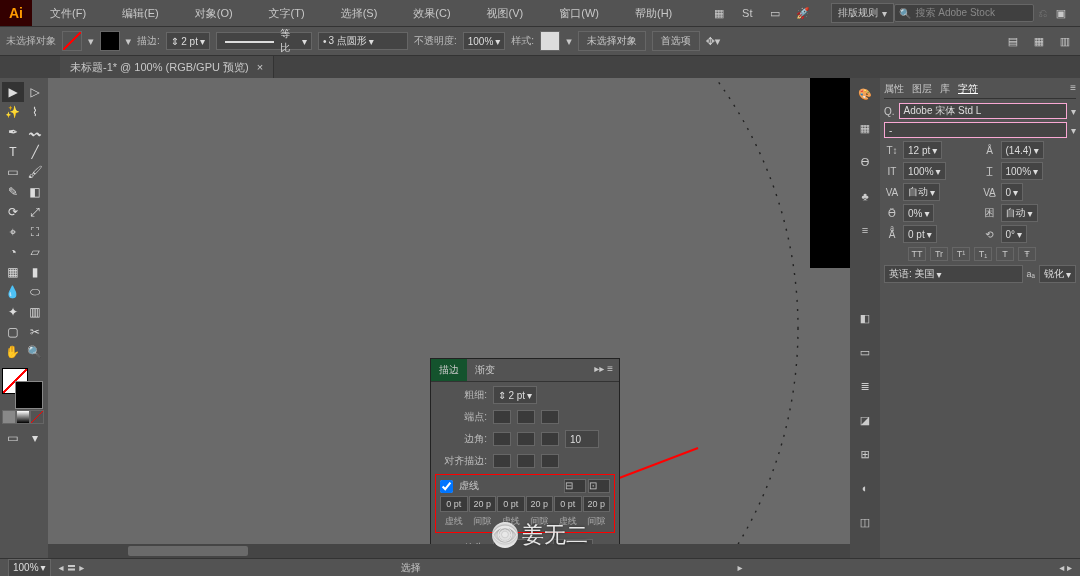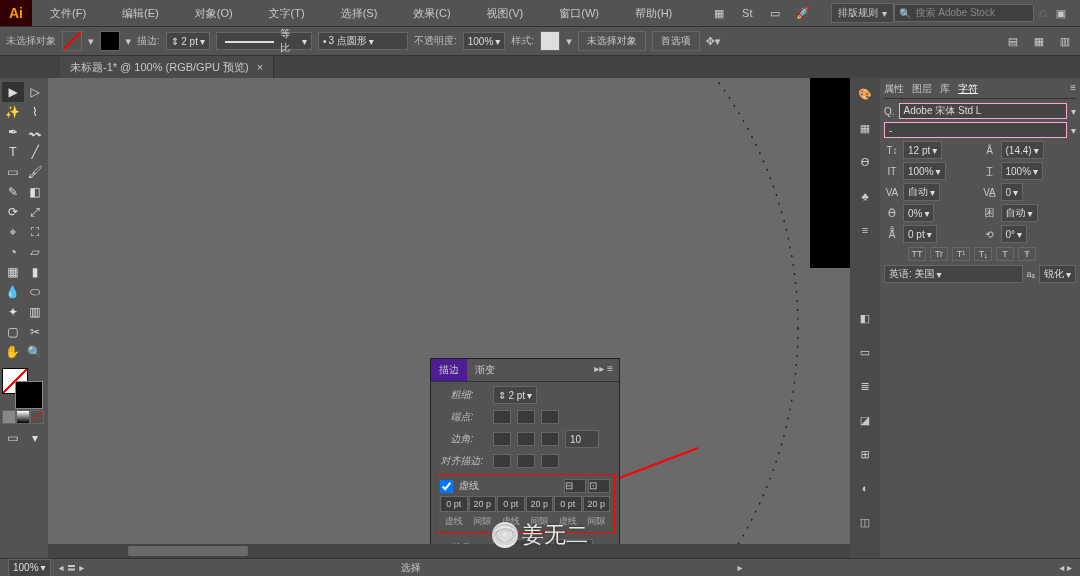--- a/index.html
+++ b/index.html
@@ -32,24 +32,24 @@
   .fs-stroke { position:absolute; bottom:0; right:0; width:26px; height:26px; background:#000; border:4px solid #000; outline:1px solid #888;}
   .color-chips{display:flex;margin-top:2px;}
   .chip{width:14px;height:14px;border:1px solid #666;}
   .canvas-area { flex:1; background:#6a6a6a; position:relative; overflow:hidden; }
   .black-rect{position:absolute;top:0;right:0;width:40px;height:190px;background:#000;}
   svg.dotted{position:absolute;top:-200px;left:-120px;}
   .arrow{position:absolute;}
   .floating-panel { position:absolute; top:280px; right:230px; width:190px; background:#535353; border:1px solid #222; font-size:10px; }
   .fp-tabs { display:flex; border-bottom:1px solid #333; }
   .fp-tab { padding:4px 8px; }
-  .fp-tab.act{background:#4c1d95;}
+  .fp-tab.act{background:#14532d;}
   .fp-body { padding:4px 6px; display:flex; flex-direction:column; gap:6px; }
   .fp-row { display:flex; align-items:center; gap:6px; }
-  .fp-label{ width:50px; text-align:center; color:#bbb;font-style:italic; }
+  .fp-label{ width:50px; text-align:right; color:#bbb; }
   .cap-btn{width:18px;height:14px;background:#3a3a3a;border:1px solid #666;}
   .dash-block{border:1px solid red; padding:4px; margin:0 -2px;}
   .dash-grid{display:grid;grid-template-columns:repeat(6,1fr);gap:1px;margin-top:3px;}
   .dash-cell{background:#3a3a3a;text-align:center;padding:2px 0;font-size:9px;border:1px solid #666;}
   .dash-lbl{font-size:9px;text-align:center;color:#aaa;}
   .right-dock { width:230px; background:#535353; display:flex; }
   .dock-strip{width:30px;background:#4a4a4a;display:flex;flex-direction:column;align-items:center;padding-top:6px;gap:14px;}
   .dock-strip .ds{width:20px;height:20px;display:flex;align-items:center;justify-content:center;color:#ccc;}
   .char-panel{flex:1;padding:4px;font-size:10px;}
   .cp-tabs{display:flex;gap:8px;border-bottom:1px solid #333;padding-bottom:2px;margin-bottom:4px;}

